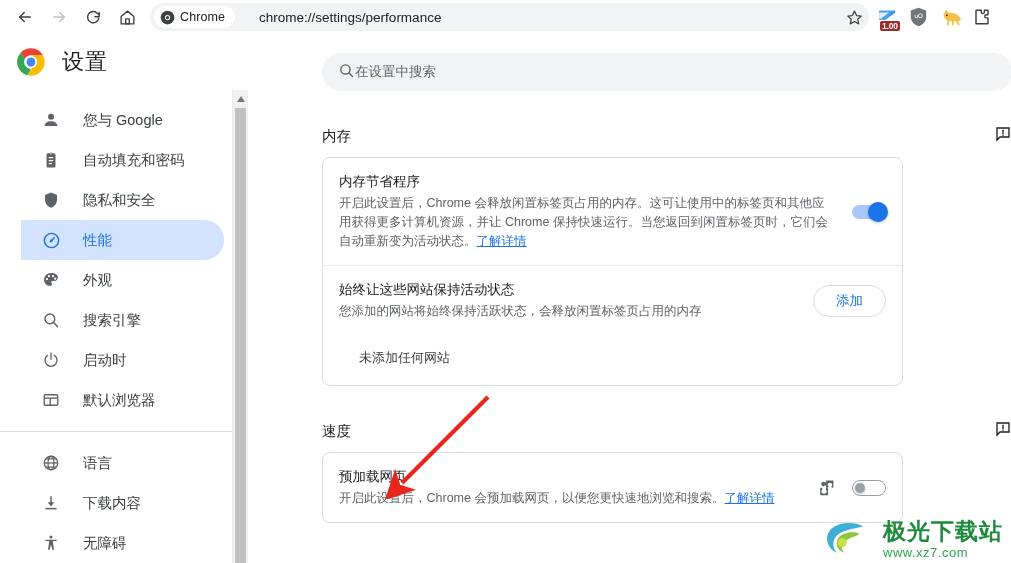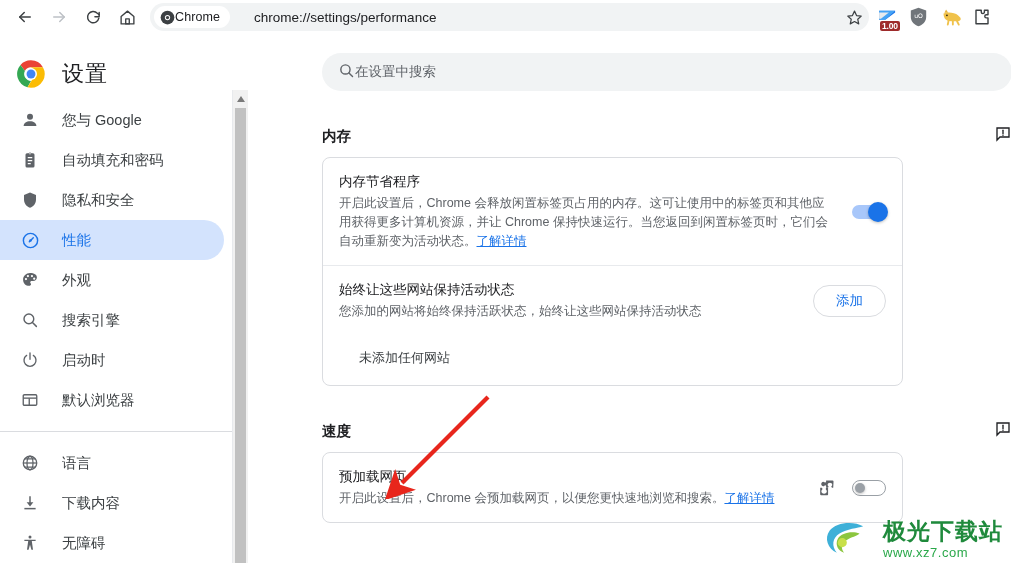--- a/index.html
+++ b/index.html
@@ -24,21 +24,21 @@
   .navbtn svg { display: block; }
 
   .omnibox {
     flex: 1; height: 28px; margin-left: 6px; margin-right: 4px;
     background: #f1f3f4; border-radius: 14px;
     display: flex; align-items: center; padding: 0 4px 0 4px;
     position: relative;
   }
   .chrome-chip {
     height: 22px; background: #ffffff; border-radius: 11px;
-    display: flex; align-items: center; 
+    display: flex; align-items: center; gap: 5px;
     padding: 0 10px 0 6px; flex: none;
   }
   .chrome-chip .label {
     font-size: 12.5px; color: #202124; letter-spacing: .1px;
   }
   .url {
     font-size: 13.5px; color: #202124; margin-left: 24px;
     white-space: nowrap; overflow: hidden;
   }
   .omni-right {
@@ -56,34 +56,34 @@
     position: absolute; bottom: 1px; left: 3px;
     background: #9e2b2b; color: #fff; font-size: 8.5px;
     font-weight: bold; border-radius: 2px; padding: 0px 2px;
     line-height: 10px; letter-spacing: -0.2px;
   }
 
   
   .settings { position: absolute; top: 34px; left: 0; width: 1011px; height: 529px; background: #fff; }
 
   .brandbar {
-    position: absolute; top: 12px; left: 0; width: 250px; height: 56px;
+    position: absolute; top: 0; left: 0; width: 250px; height: 56px;
     display: flex; align-items: center; gap: 16px; padding-left: 16px;
   }
   .brandbar .title { font-size: 22px; color: #202124; letter-spacing: 1px; }
 
   .sidebar {
     position: absolute; top: 56px; left: 0; width: 232px; bottom: 0;
     padding-top: 10px;
   }
   .navitem {
     display: flex; align-items: center; height: 40px;
     padding-left: 20px; gap: 22px; color: #3c4043;
     border-radius: 0 20px 20px 0; margin-right: 8px;
-    font-size: 14.5px; cursor: pointer;
+    font-size: 14.5px; cursor: pointer; margin-left: 21px;
   }
   .navitem .ico { width: 20px; height: 20px; display: flex; align-items: center; justify-content: center; color: #5f6368; flex: none; }
   .navitem.active { background: #d3e3fd; color: #1a73e8; }
   .navitem.active .ico { color: #1a73e8; }
   .nav-sep { height: 1px; background: #dadce0; margin: 11px 0 11px 0; width: 232px; }
 
   .vsep { position: absolute; top: 56px; left: 232px; width: 1px; bottom: 0; background: #e8eaed; }
 
   
   .scrollbar { position: absolute; top: 56px; left: 233px; width: 15px; bottom: 0; background: #f1f1f1; }
@@ -95,21 +95,21 @@
 
   .searchbar {
     margin: 19px 0 0 52px; width: 690px; height: 38px;
     background: #f1f3f4; border-radius: 19px;
     display: flex; align-items: center; padding-left: 16px;
   }
   .searchbar .ph { font-size: 13.5px; color: #5f6368; }
 
   .section-head {
     margin: 34px 0 10px 52px; width: 690px;
-    display: flex; align-items: center; justify-content: space-between; font-weight: bold;
+    display: flex; align-items: center; justify-content: space-between;
   }
   .section-head .h { font-size: 14.5px; color: #202124; }
 
   .card {
     margin-left: 52px; width: 581px;
     border: 1px solid #dadce0; border-radius: 8px; background: #fff;
   }
   .row { display: flex; align-items: center; padding: 14px 16px; gap: 16px; }
   .row .txt { flex: 1; min-width: 0; }
   .row .t1 { font-size: 13.5px; color: #202124; line-height: 20px; }
@@ -387,21 +387,21 @@
           <div class="toggle on">
               <span class="knob"></span>
             </div>
         </div>
 
         <div class="hr"></div>
 
         <div class="row">
           <div class="txt">
             <div class="t1">始终让这些网站保持活动状态</div>
-            <div class="t2">您添加的网站将始终保持活跃状态，始终让这些网站保持活动状态</div>
+            <div class="t2">您添加的网站将始终保持活跃状态，会释放闲置标签页占用的内存</div>
           </div>
           <div class="btn-outline">添加</div>
         </div>
 
         <div class="empty">未添加任何网站</div>
       </div>
 
       <div class="section-head">
         <span class="h">速度</span>
         <span>

